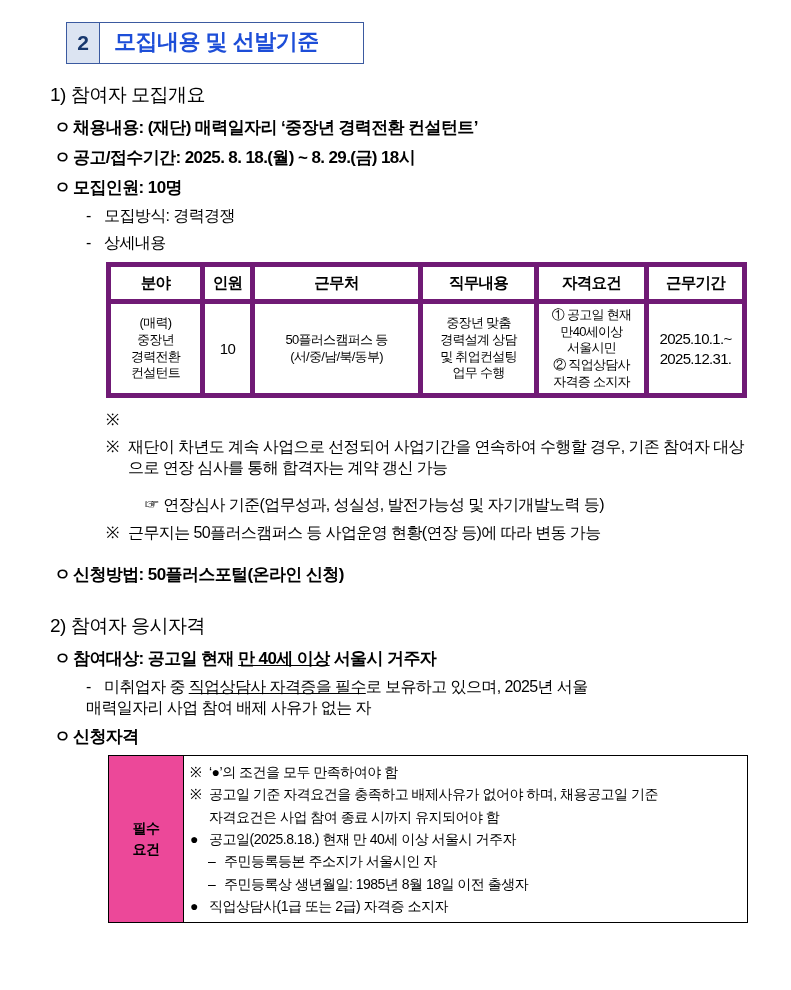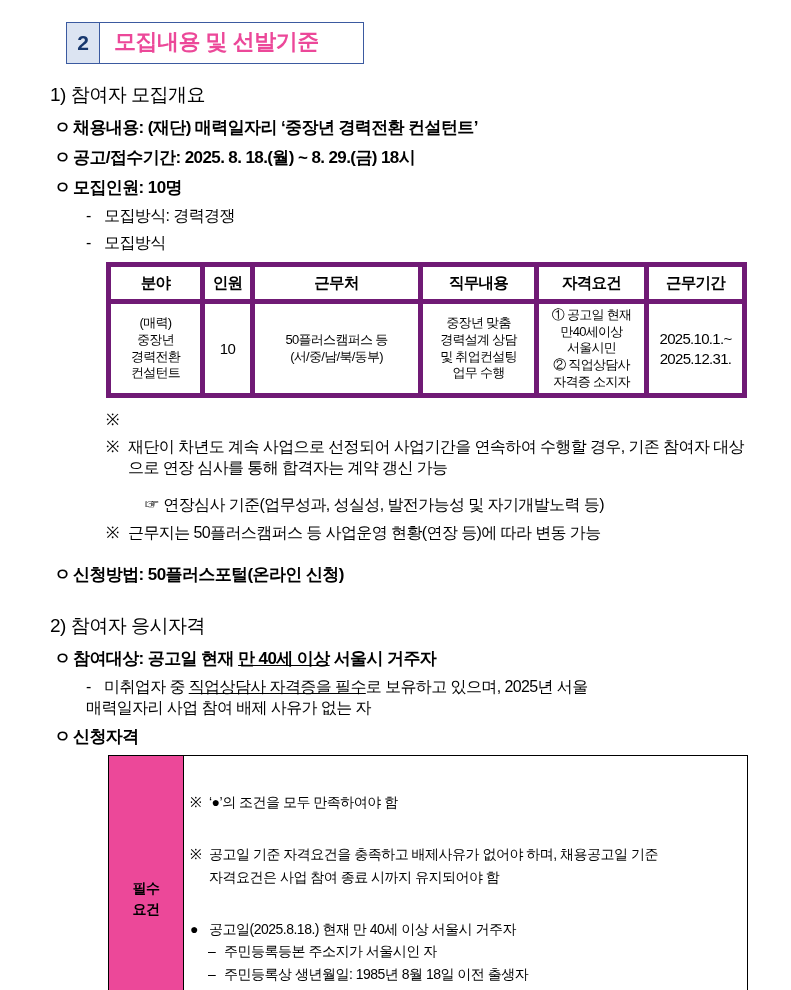--- a/index.html
+++ b/index.html
@@ -37,21 +37,21 @@
     display: flex;
     align-items: center;
     justify-content: center;
     box-sizing: border-box;
   }
   .sec-title {
     flex: 1;
     border: 1.5px solid #3b5aa0;
     border-left: none;
     background: #ffffff;
-    color: #ec4899;
+    color: #1d4ed8;
     font-size: 22px;
     font-weight: bold;
     letter-spacing: -0.5px;
     display: flex;
     align-items: center;
     padding: 4px 14px 6px 14px;
     box-sizing: border-box;
   }
 
   
@@ -152,21 +152,21 @@
     line-height: 1.5;
   }
   .req-body { padding: 4px 8px 6px 8px; }
   .req-line {
     display: flex;
     align-items: baseline;
     margin: 2px 0;
     line-height: 1.45;
   }
   .req-line > .mk { width: 19px; flex: none; }
-  .req-line .txt { flex: 1; margin-top: 30px; }
+  .req-line .txt { flex: 1; }
   .req-cont { margin: 0 0 2px 19px; line-height: 1.45; }
   .req-sub {
     display: flex;
     align-items: baseline;
     margin: 2px 0 2px 18px;
     line-height: 1.45;
   }
   .req-sub > .mk { width: 16px; flex: none; }
   .spacer-1 { height: 14px; }
   .spacer-2 { height: 20px; }
@@ -195,21 +195,21 @@
     <span class="mk">ㅇ</span>
     <span>모집인원: 10명</span>
   </div>
 
   <div class="bullet-dash">
     <span class="mk">-</span>
     <span>모집방식: 경력경쟁</span>
   </div>
   <div class="bullet-dash">
     <span class="mk">-</span>
-    <span>모집방식</span>
+    <span>상세내용</span>
   </div>
 
   <table class="t1">
     <colgroup>
       <col style="width:94px">
       <col style="width:50px">
       <col style="width:168px">
       <col style="width:116px">
       <col style="width:110px">
       <col style="width:98px">

